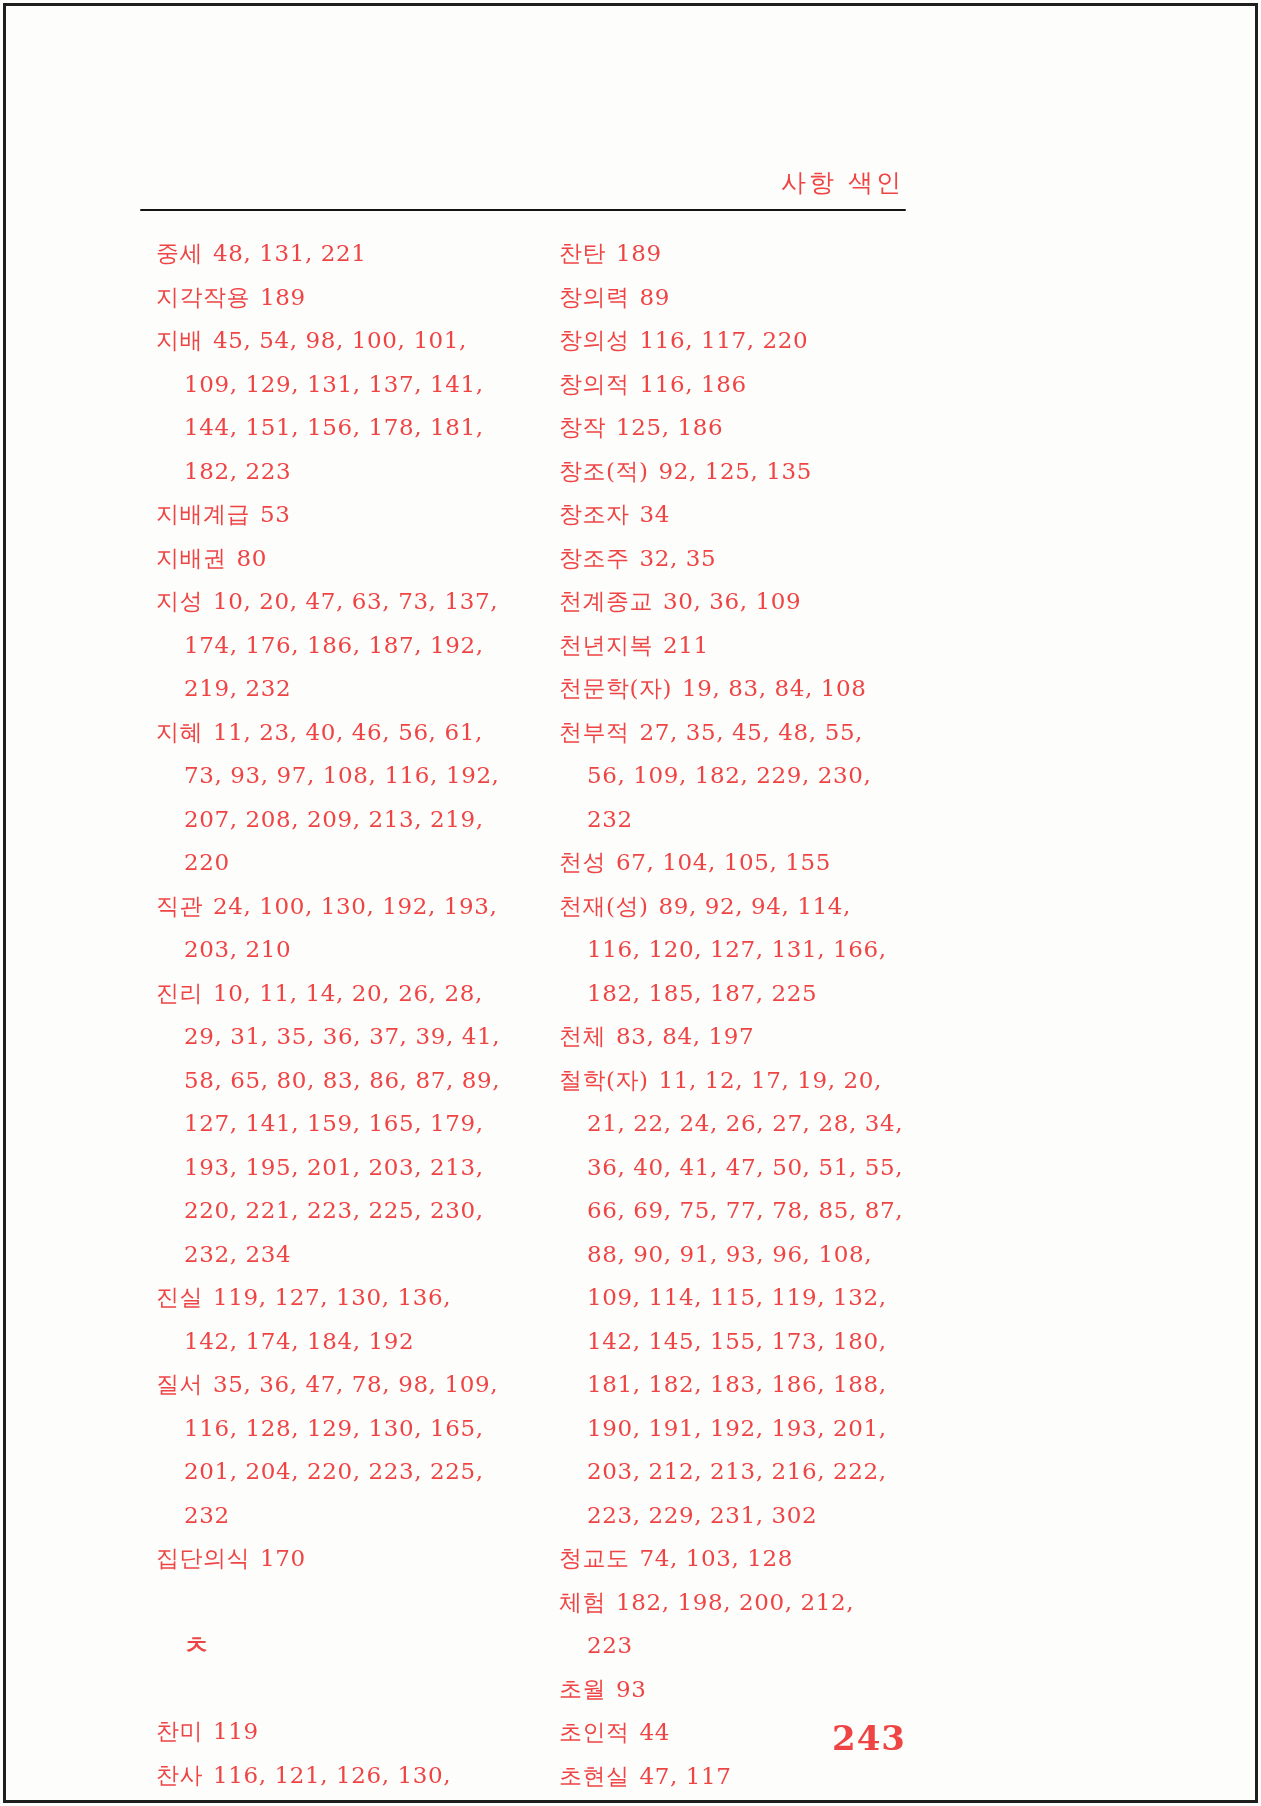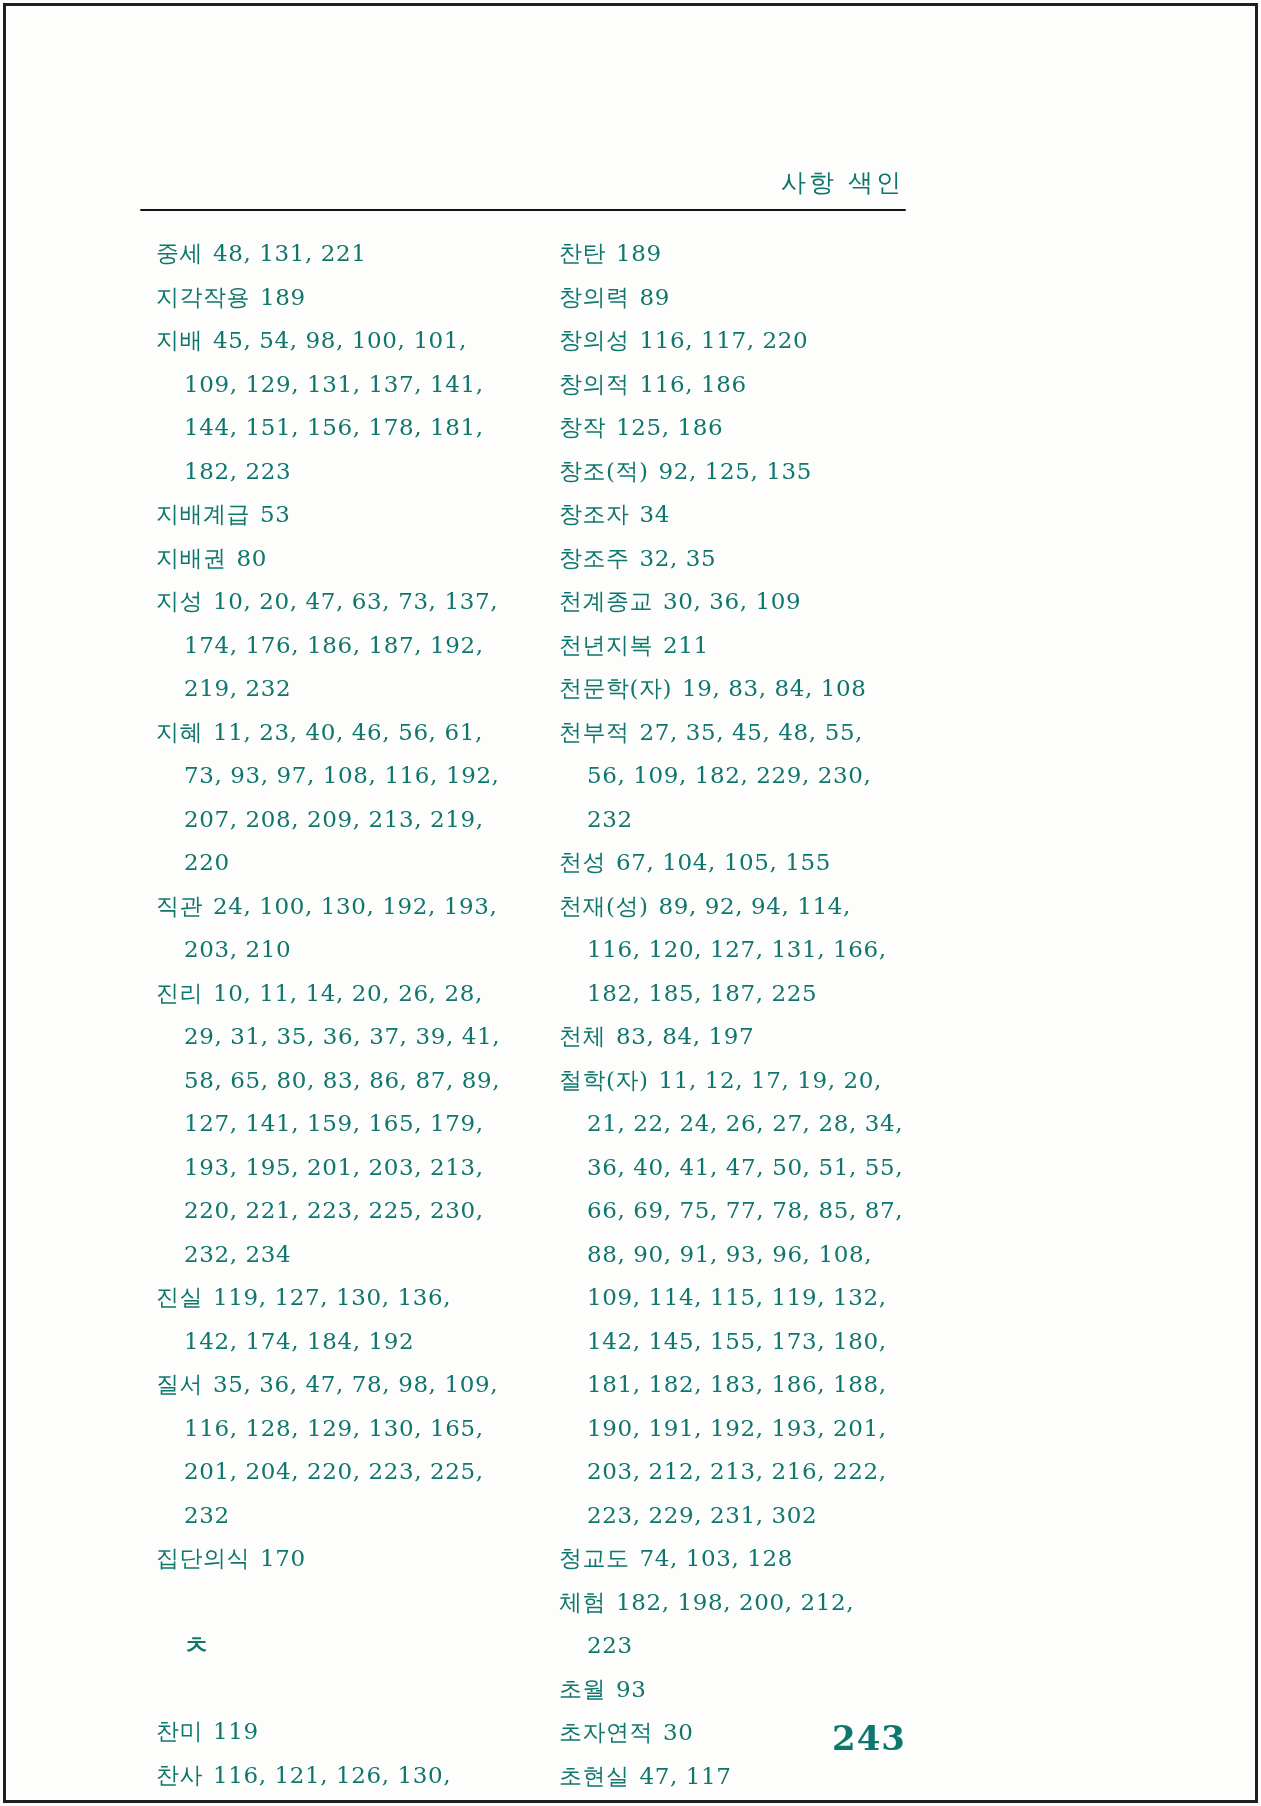--- a/index.html
+++ b/index.html
@@ -9,21 +9,21 @@
     height: 1806px;
     background: #ffffff;
     overflow: hidden;
   }
   .page {
     position: relative;
     width: 1261px;
     height: 1806px;
     background: #fdfdfc;
     font-family: "DejaVu Serif", "Liberation Serif", serif;
-    color: #0f766e;
+    color: #ef4444;
   }
   .scan-border {
     position: absolute;
     inset: 3px;
     border: 3px solid #1f1f1f;
     pointer-events: none;
   }
   .content {
     position: absolute;
     left: 140px;
@@ -124,21 +124,21 @@
           <div class="entry"><span class="term">천년지복</span><span class="pages">211</span></div>
           <div class="entry"><span class="term">천문학(자)</span><span class="pages">19, 83, 84, 108</span></div>
           <div class="entry"><span class="term">천부적</span><span class="pages">27, 35, 45, 48, 55, 56, 109, 182, 229, 230, 232</span></div>
           <div class="entry"><span class="term">천성</span><span class="pages">67, 104, 105, 155</span></div>
           <div class="entry"><span class="term">천재(성)</span><span class="pages">89, 92, 94, 114, 116, 120, 127, 131, 166, 182, 185, 187, 225</span></div>
           <div class="entry"><span class="term">천체</span><span class="pages">83, 84, 197</span></div>
           <div class="entry"><span class="term">철학(자)</span><span class="pages">11, 12, 17, 19, 20, 21, 22, 24, 26, 27, 28, 34, 36, 40, 41, 47, 50, 51, 55, 66, 69, 75, 77, 78, 85, 87, 88, 90, 91, 93, 96, 108, 109, 114, 115, 119, 132, 142, 145, 155, 173, 180, 181, 182, 183, 186, 188, 190, 191, 192, 193, 201, 203, 212, 213, 216, 222, 223, 229, 231, 302</span></div>
           <div class="entry"><span class="term">청교도</span><span class="pages">74, 103, 128</span></div>
           <div class="entry"><span class="term">체험</span><span class="pages">182, 198, 200, 212, 223</span></div>
           <div class="entry"><span class="term">초월</span><span class="pages">93</span></div>
-          <div class="entry"><span class="term">초자연적</span><span class="pages">30</span></div>
+          <div class="entry"><span class="term">초인적</span><span class="pages">44</span></div>
           <div class="entry"><span class="term">초현실</span><span class="pages">47, 117</span></div>
           <div class="entry"><span class="term">최고질서</span><span class="pages">34</span></div>
           <div class="entry"></div>
         </div>
     </div>
   </div>
 
   <div class="page-number">243</div>
 </div>
 

